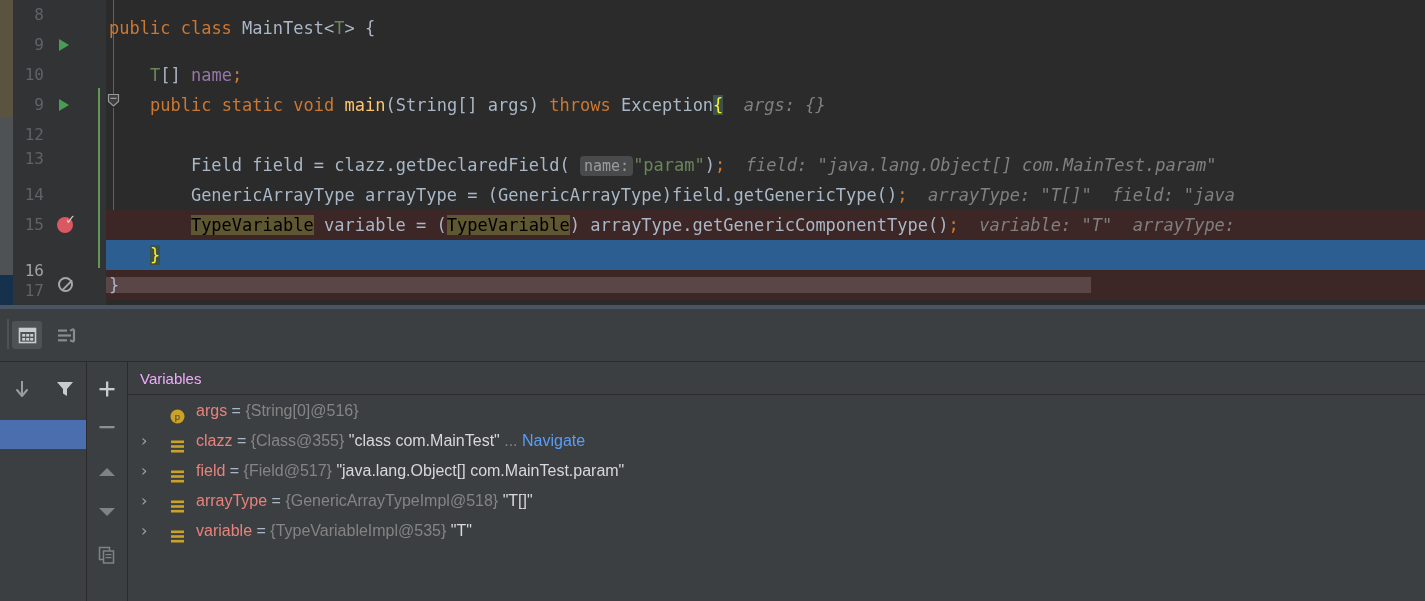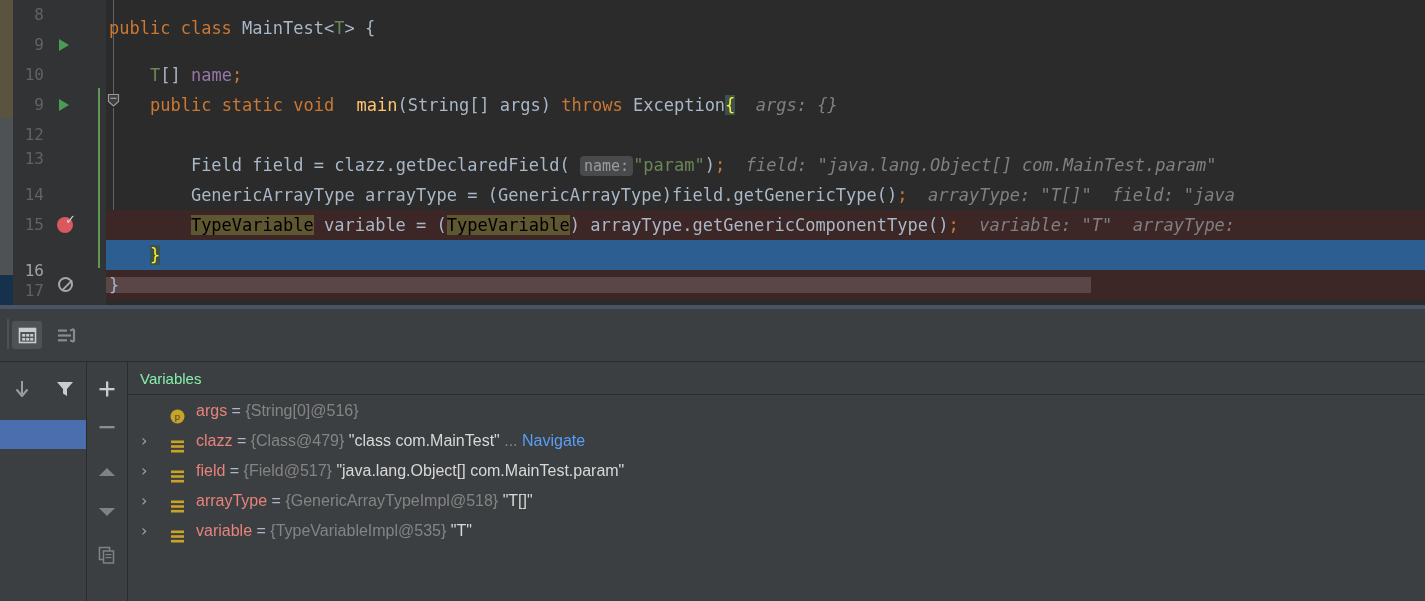--- a/index.html
+++ b/index.html
@@ -134,21 +134,21 @@
   .linebg {
     position: absolute;
     left: 0; right: 0;
     height: 30px;
   }
 
   
   .kw      { color: #cc7832; }
   .cls     { color: #a9b7c6; }
   .ident   { color: #a9b7c6; }
-  .fnname  { color: #ffc66d; margin-left: 12px; }
+  .fnname  { color: #ffc66d; }
   .field-i { color: #9876aa; }
   .gen     { color: #6a8759; }
   .str     { color: #6a8759; }
   .punct   { color: #a9b7c6; }
   .semi    { color: #cc7832; }
   .hint    { color: #808080; font-style: italic; }
   .paramhint {
     color: #9b9b9b;
     background: #484a4c;
     border-radius: 4px;
@@ -230,21 +230,21 @@
   .dbg-rightcol {
     position: absolute;
     left: 128px; top: 0;
     right: 0; height: 239px;
   }
   .vars-header {
     position: absolute;
     left: 0; top: 0;
     right: 0; height: 33px;
     line-height: 33px;
-    color: #86efac;
+    color: #f0abfc;
     font-size: 15px;
     padding-left: 12px;
     box-sizing: border-box;
     border-bottom: 1px solid #2b2b2b;
   }
   .vars-list {
     position: absolute;
     left: 0; top: 34px;
     right: 0; bottom: 0;
   }
@@ -456,21 +456,21 @@
 
         <div class="var-row">
           <span class="chev">›</span>
           <span class="vicon">
             <svg width="15" height="15" viewBox="0 0 15 15">
               <rect x="1" y="1.5" width="13" height="2.6" fill="#c9a227"></rect>
               <rect x="1" y="6.2" width="13" height="2.6" fill="#c9a227"></rect>
               <rect x="1" y="10.9" width="13" height="2.6" fill="#c9a227"></rect>
             </svg>
           </span>
-          <span class="vtext"><span class="vname">clazz</span> <span class="veq">=</span> <span class="vtype">{Class@479}</span> <span class="vval">"class com.MainTest"</span> <span class="vdots">...</span> <span class="vnav">Navigate</span></span>
+          <span class="vtext"><span class="vname">clazz</span> <span class="veq">=</span> <span class="vtype">{Class@355}</span> <span class="vval">"class com.MainTest"</span> <span class="vdots">...</span> <span class="vnav">Navigate</span></span>
         </div>
 
         <div class="var-row">
           <span class="chev">›</span>
           <span class="vicon">
             <svg width="15" height="15" viewBox="0 0 15 15">
               <rect x="1" y="1.5" width="13" height="2.6" fill="#c9a227"></rect>
               <rect x="1" y="6.2" width="13" height="2.6" fill="#c9a227"></rect>
               <rect x="1" y="10.9" width="13" height="2.6" fill="#c9a227"></rect>
             </svg>

